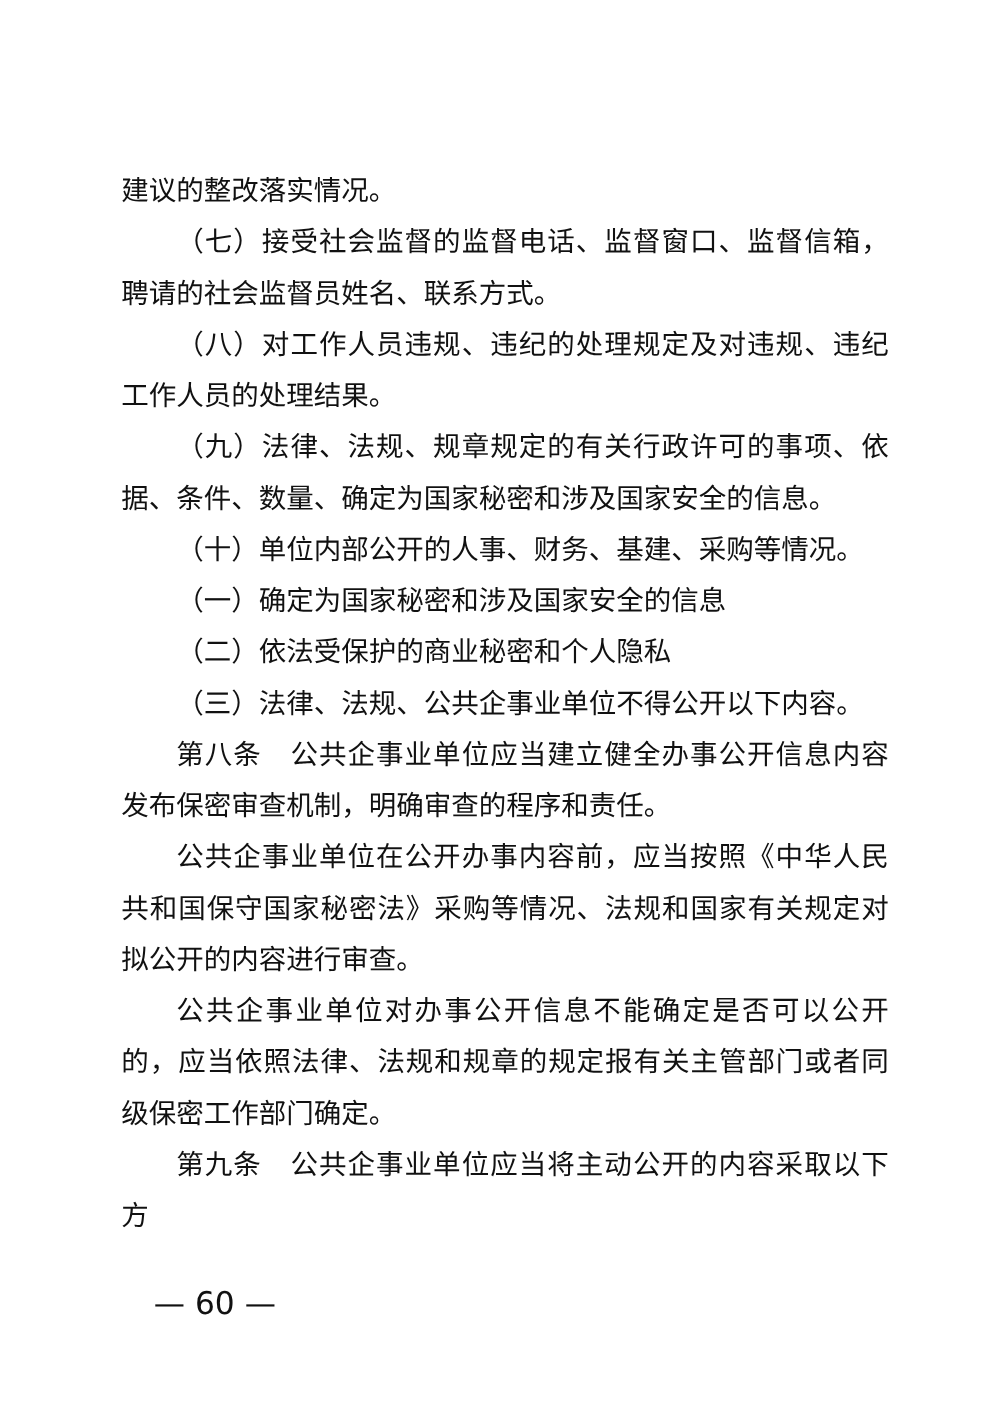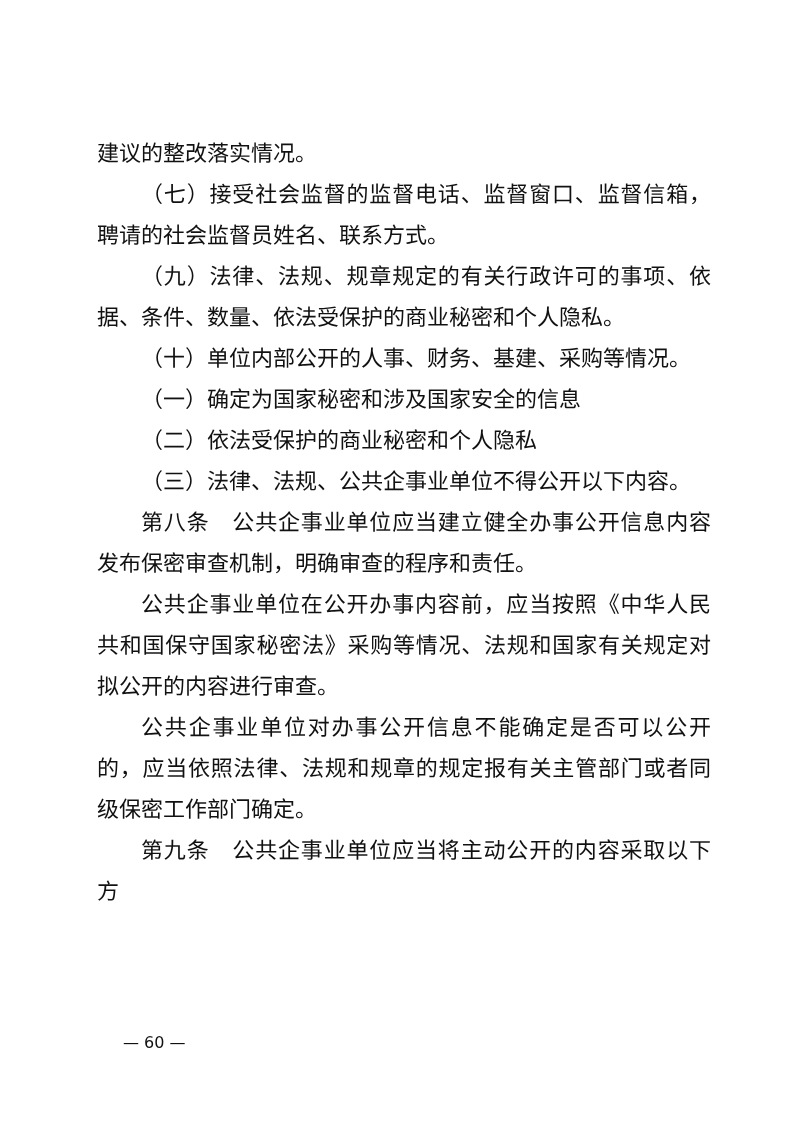--- a/index.html
+++ b/index.html
@@ -31,34 +31,35 @@
     padding: 0;
     text-indent: 2em;
   }
   .para.no-indent {
     text-indent: 0;
   }
   .footer {
     position: absolute;
     left: 123px;
     top: 1030px;
-    font-size: 16px;
+    font-size: 25px;
     line-height: 26px;
     color: #111111;
   }
 </style>
 </head>
 <body>
 
 <div class="page">
 
   <div class="content">
     <p class="para no-indent">建议的整改落实情况。</p>
     <p class="para">（七）接受社会监督的监督电话、监督窗口、监督信箱，聘请的社会监督员姓名、联系方式。</p>
-    <p class="para">（九）法律、法规、规章规定的有关行政许可的事项、依据、条件、数量、依法受保护的商业秘密和个人隐私。</p>
+    <p class="para">（八）对工作人员违规、违纪的处理规定及对违规、违纪工作人员的处理结果。</p>
+    <p class="para">（九）法律、法规、规章规定的有关行政许可的事项、依据、条件、数量、确定为国家秘密和涉及国家安全的信息。</p>
     <p class="para">（十）单位内部公开的人事、财务、基建、采购等情况。</p>
     <p class="para">（一）确定为国家秘密和涉及国家安全的信息</p>
     <p class="para">（二）依法受保护的商业秘密和个人隐私</p>
     <p class="para">（三）法律、法规、公共企事业单位不得公开以下内容。</p>
     <p class="para">第八条　公共企事业单位应当建立健全办事公开信息内容发布保密审查机制，明确审查的程序和责任。</p>
     <p class="para">公共企事业单位在公开办事内容前，应当按照《中华人民共和国保守国家秘密法》采购等情况、法规和国家有关规定对拟公开的内容进行审查。</p>
     <p class="para">公共企事业单位对办事公开信息不能确定是否可以公开的，应当依照法律、法规和规章的规定报有关主管部门或者同级保密工作部门确定。</p>
     <p class="para">第九条　公共企事业单位应当将主动公开的内容采取以下方</p>
   </div>
 

